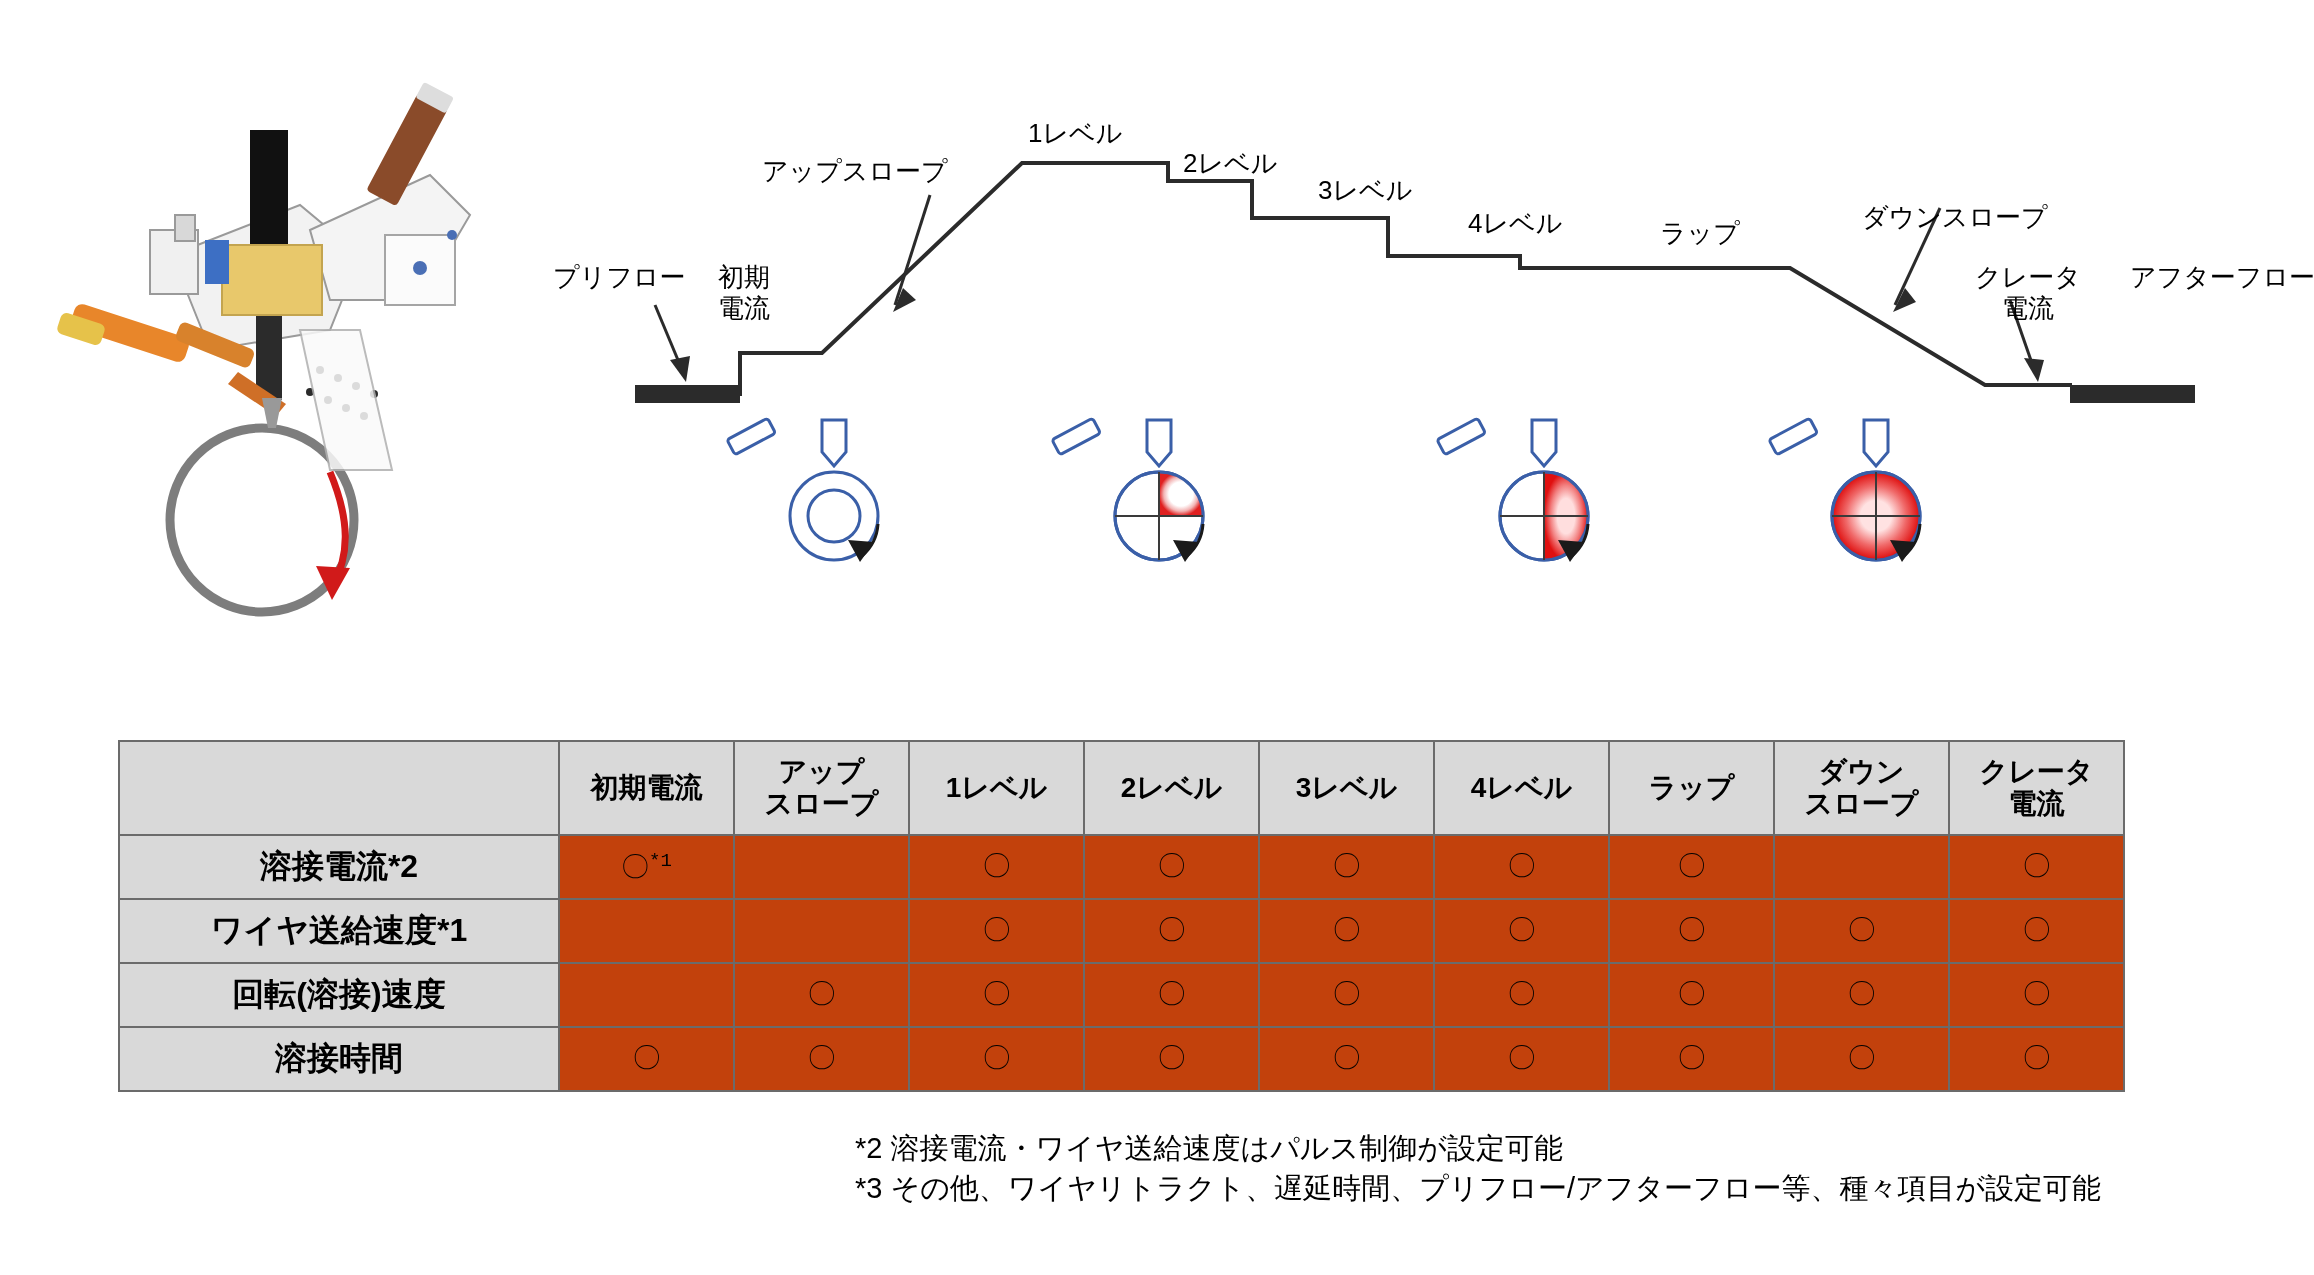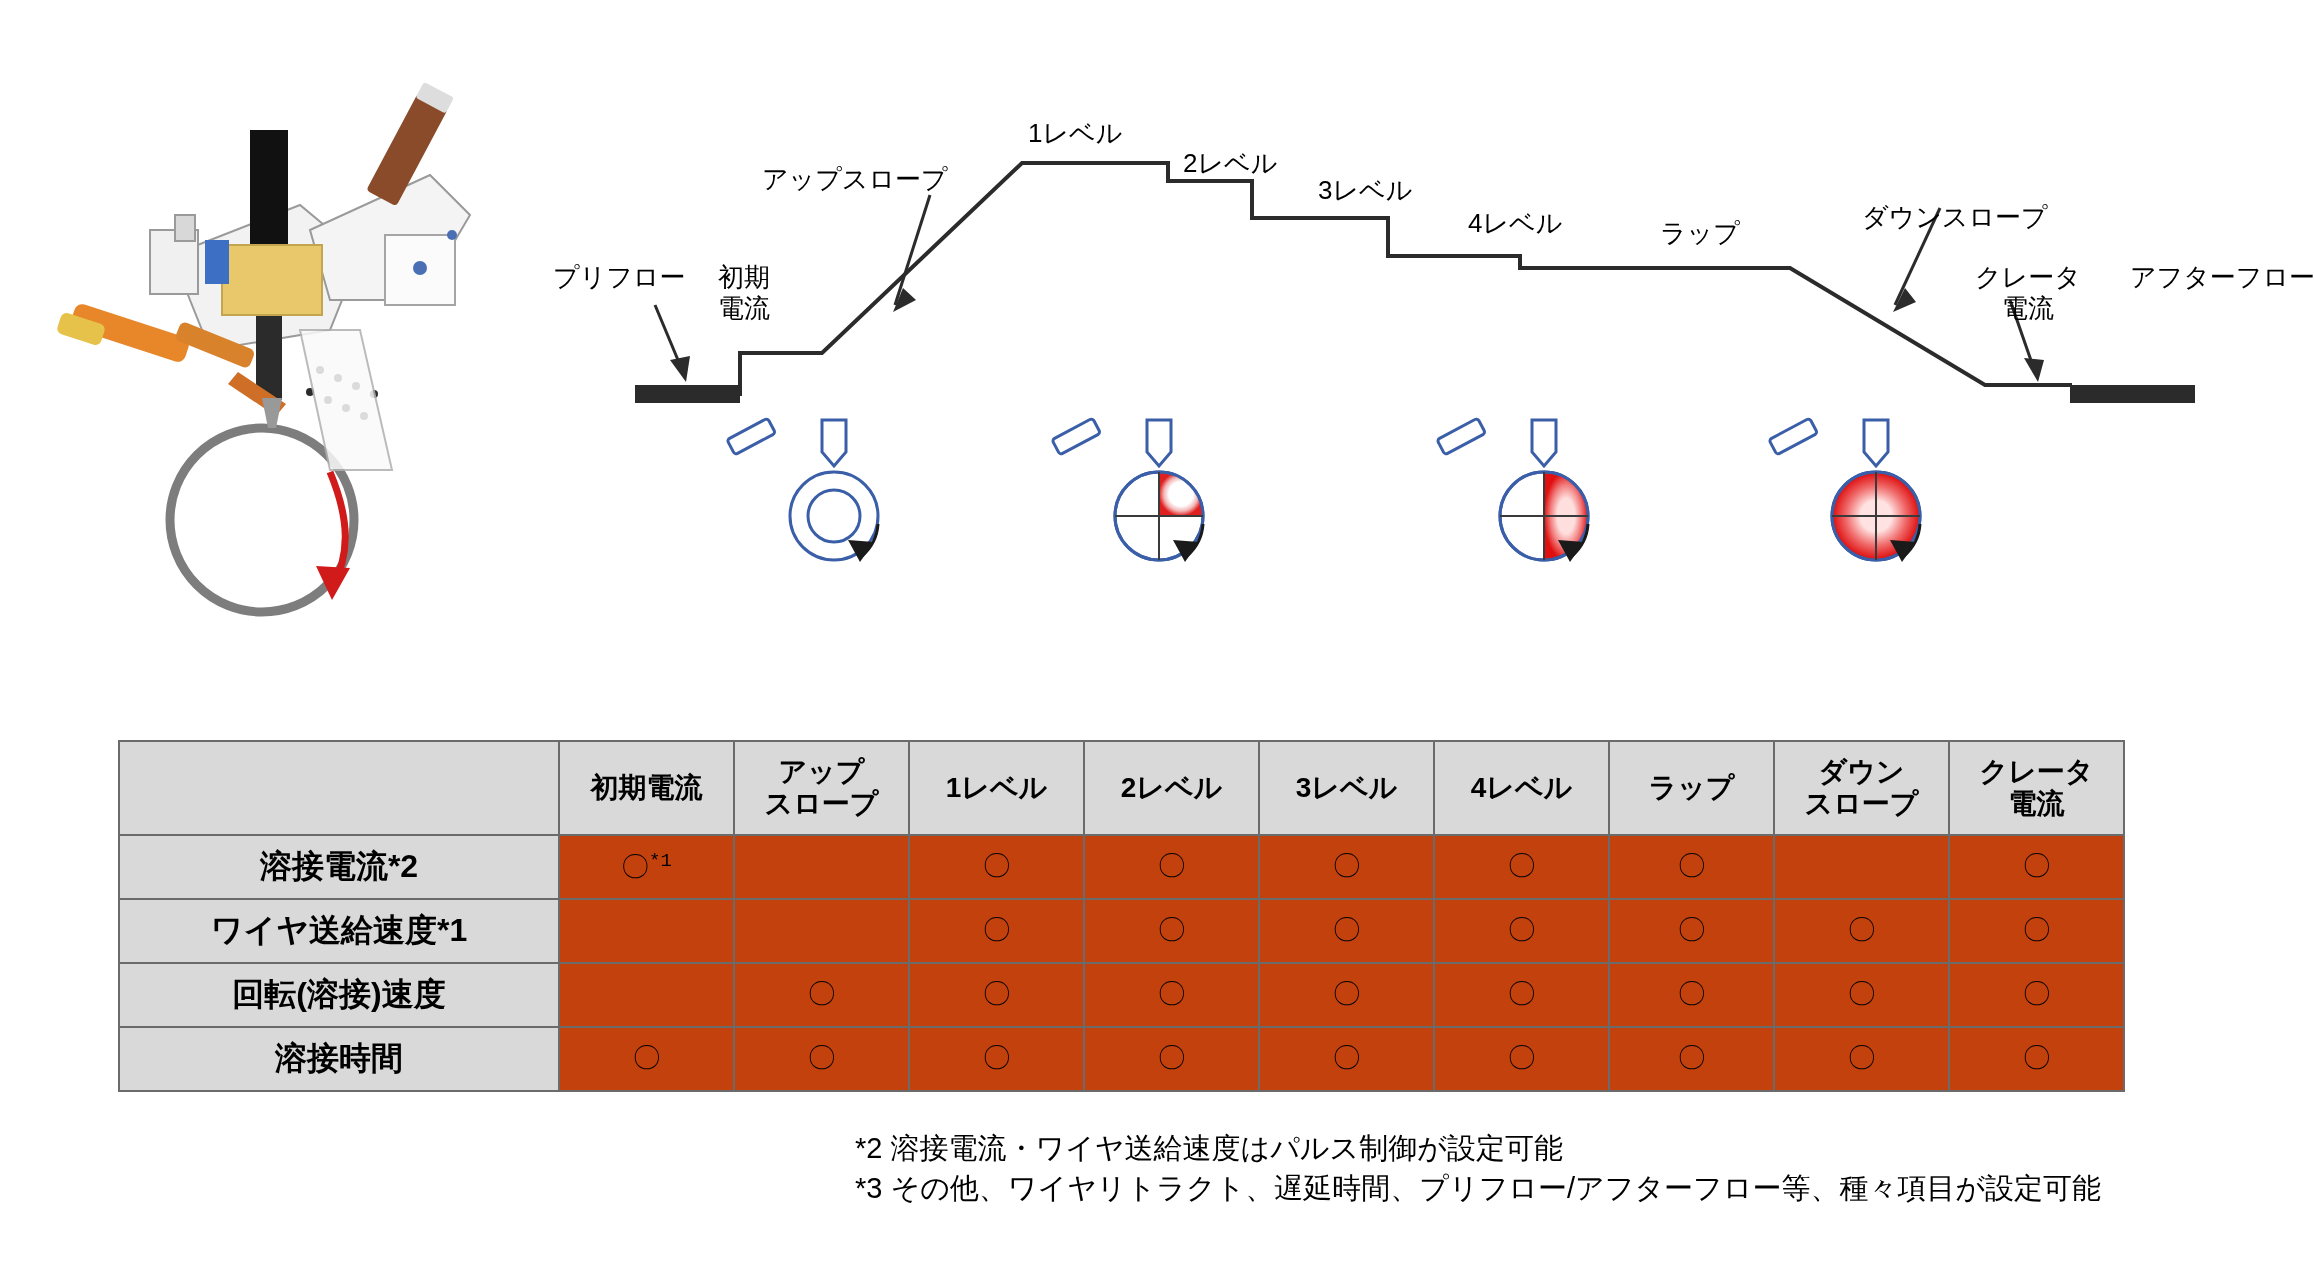--- a/index.html
+++ b/index.html
@@ -323,21 +323,21 @@
         <line x1="1832" y1="516" x2="1920" y2="516" stroke="#3a3a3a" stroke-width="2"></line>
         <line x1="1876" y1="472" x2="1876" y2="560" stroke="#3a3a3a" stroke-width="2"></line>
         <path d="M1920 524 A46 46 0 0 1 1904 556" fill="none" stroke="#1a1a1a" stroke-width="3"></path>
         <path d="M1902 562 L1890 540 L1916 542 Z" fill="#1a1a1a"></path>
       </g>
     </svg>
 
     <div class="lbl" style="left:553px; top:262px;">プリフロー</div>
     <div class="lbl center" style="left:718px; top:262px;">初期
 電流</div>
-    <div class="lbl" style="left:762px; top:164px;">アップスロープ</div>
+    <div class="lbl" style="left:762px; top:156px;">アップスロープ</div>
     <div class="lbl" style="left:1028px; top:118px;">1レベル</div>
     <div class="lbl" style="left:1183px; top:148px;">2レベル</div>
     <div class="lbl" style="left:1318px; top:175px;">3レベル</div>
     <div class="lbl" style="left:1468px; top:208px;">4レベル</div>
     <div class="lbl" style="left:1660px; top:218px;">ラップ</div>
     <div class="lbl" style="left:1862px; top:178px;margin-top:24px;">ダウンスロープ</div>
     <div class="lbl center" style="left:1975px; top:262px;">クレータ
 電流</div>
     <div class="lbl" style="left:2130px; top:262px;">アフターフロー</div>
   </div>

